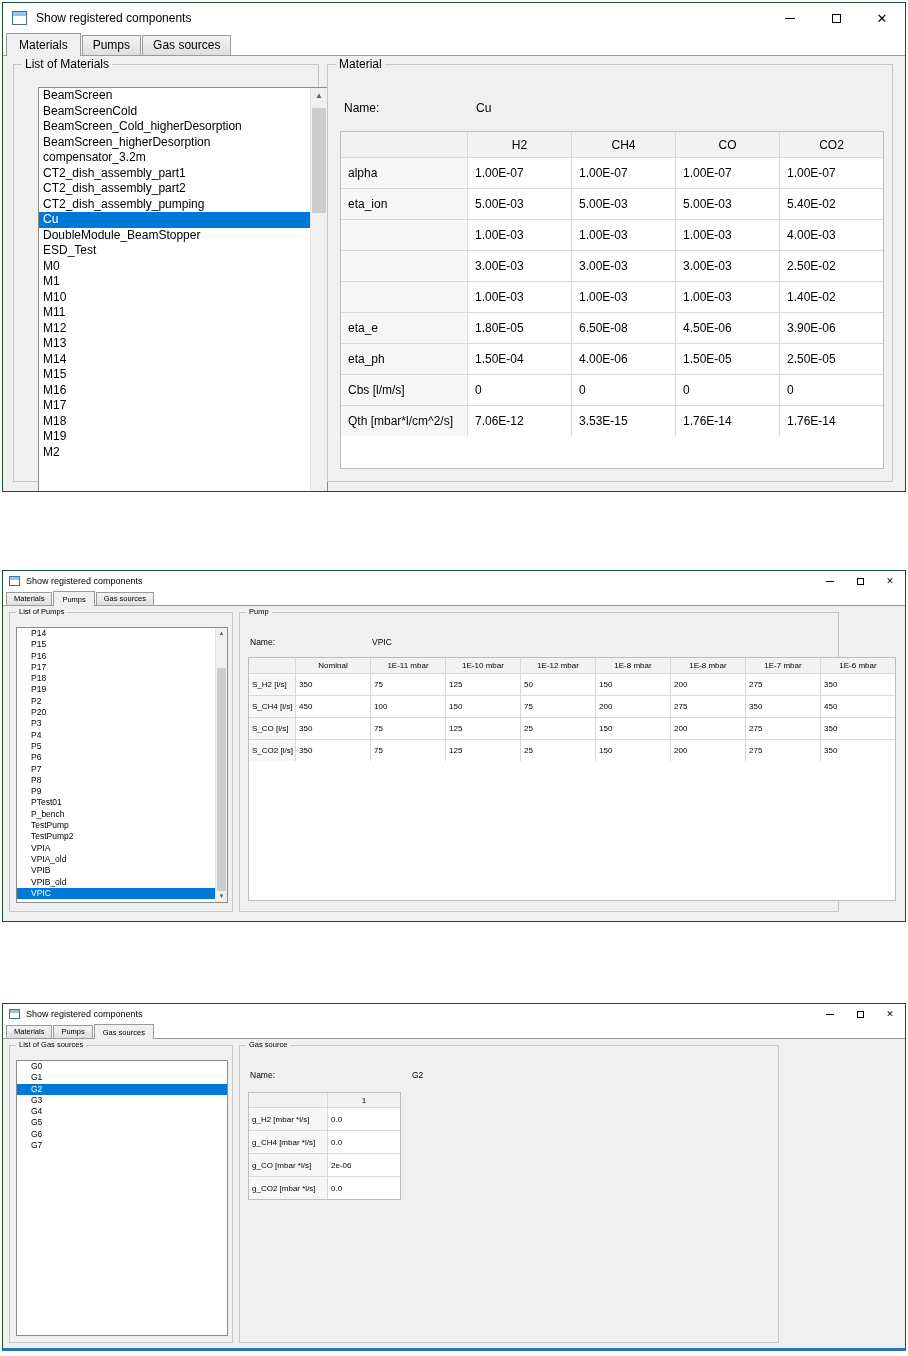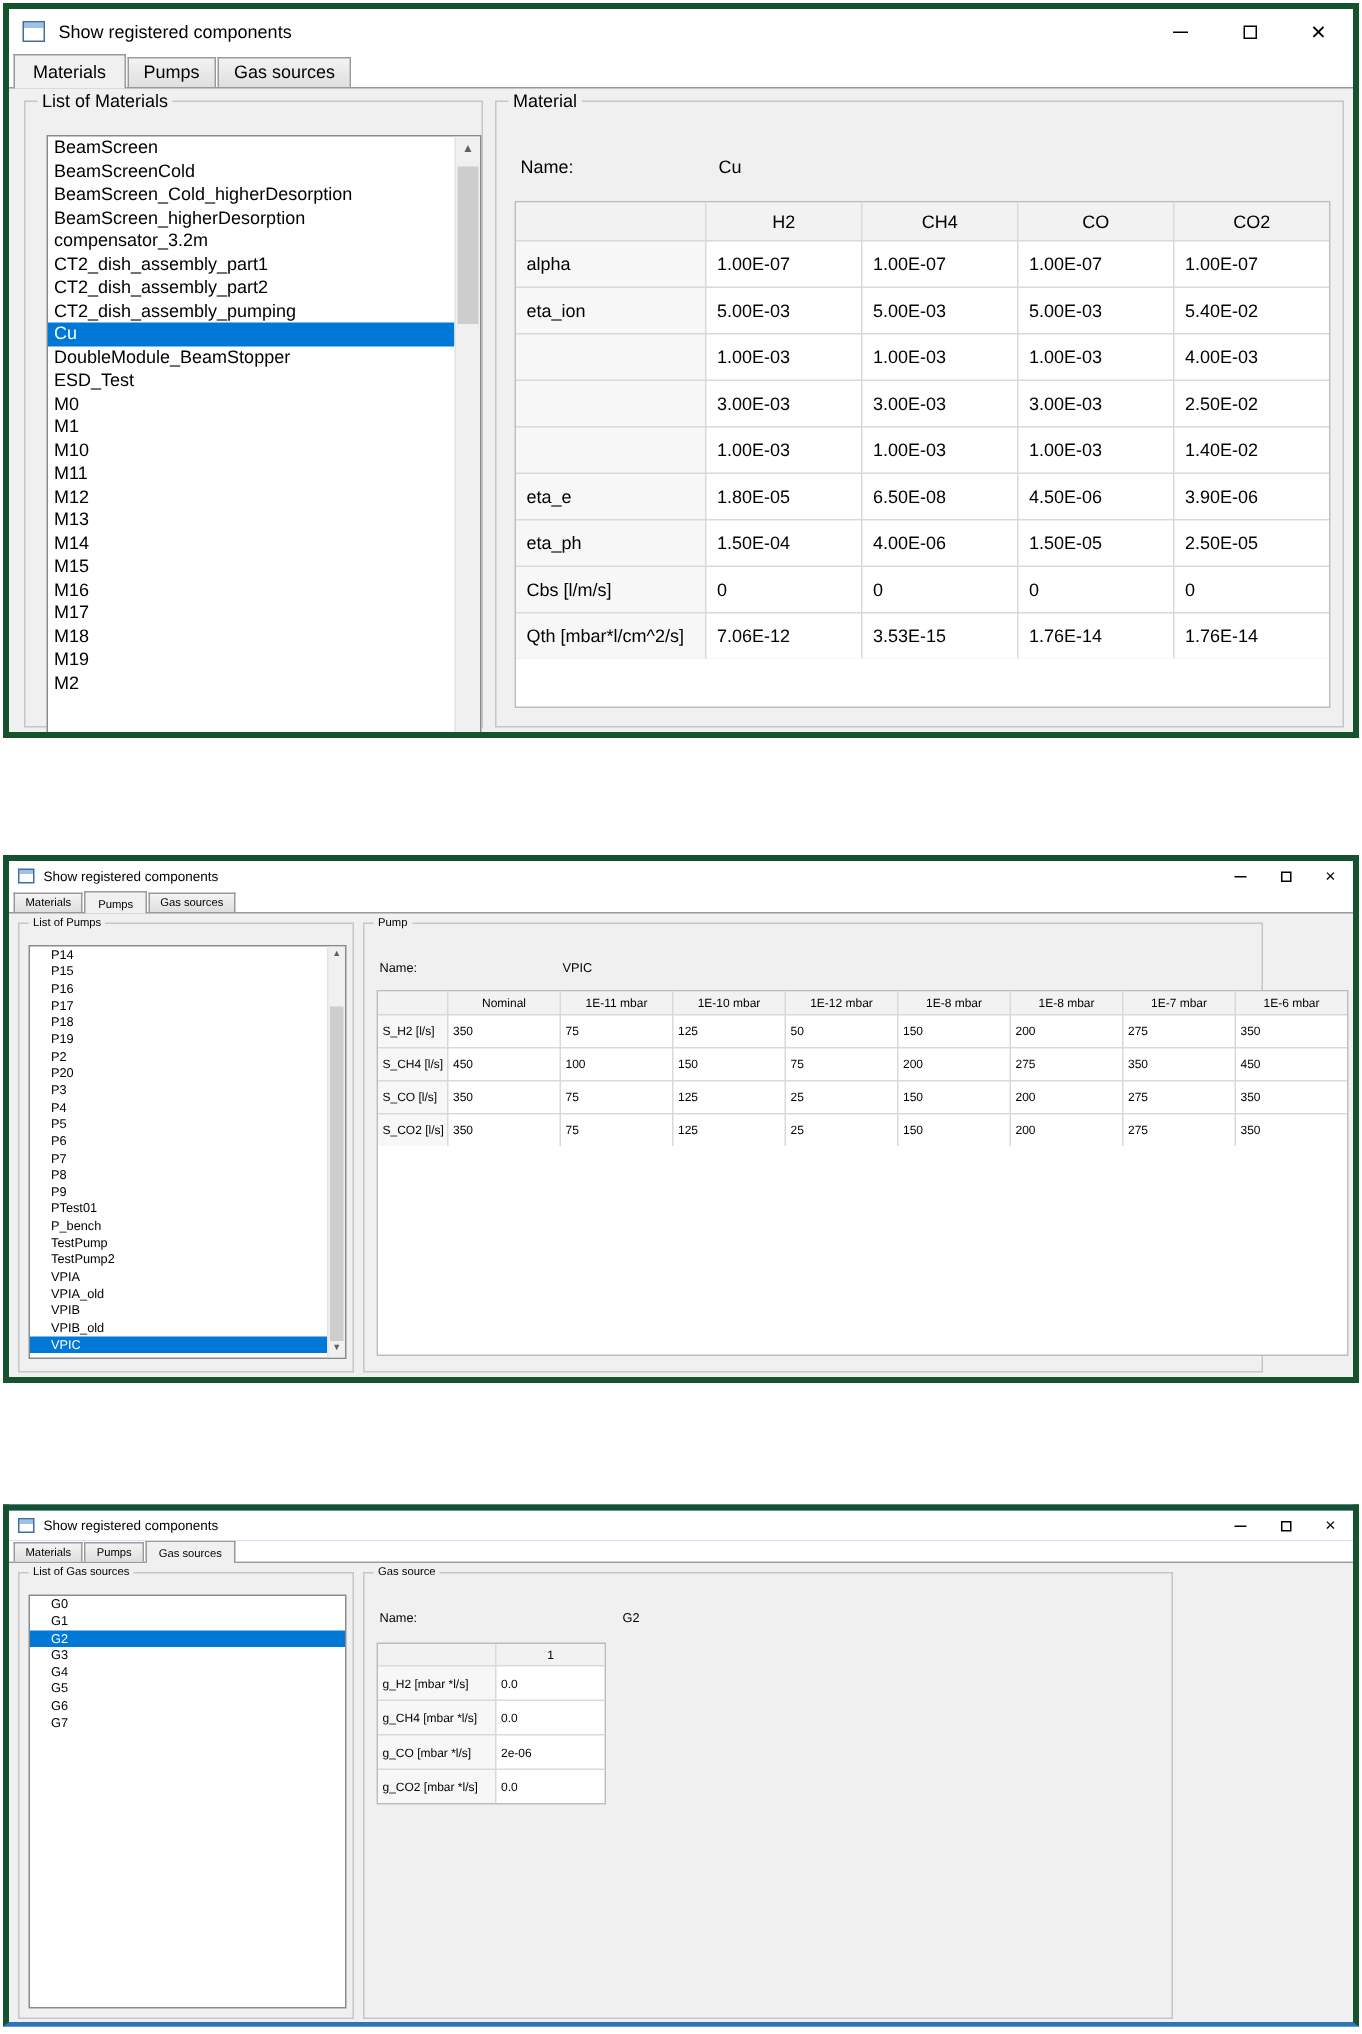--- a/index.html
+++ b/index.html
@@ -1,19 +1,19 @@
 <!DOCTYPE html>
 <html><head>
 <meta charset="utf-8">
 <style>
   html,body{margin:0;padding:0}
   body{width:908px;height:1356px;position:relative;background:#fff;
        font-family:"Liberation Sans",sans-serif;color:#000}
   *{box-sizing:border-box}
-  .win{position:absolute;background:#3b82f6;border:4px solid #14532d;overflow:hidden}
+  .win{position:absolute;background:#4d7c0f;border:1px solid #14532d;overflow:hidden}
   #w1{left:2px;top:2px;width:904px;height:490px}
   #w2{left:2px;top:570px;width:904px;height:352px}
   #w3{left:2px;top:1003px;width:904px;height:348px;border-bottom:3px solid #2e75b6}
 
   
   .tb{position:absolute;left:0;top:0;right:0;background:#fff;display:flex;align-items:center;z-index:4}
   #w1 .tb{height:30px}
   .win-sm .tb{height:20px}
   .tb-ic{flex:none;background:linear-gradient(#9cc3e5 0 4px,#fff 4px);border:1px solid #3f6f9f}
   #w1 .tb-ic{width:15px;height:14px;margin-left:9px}
@@ -117,21 +117,21 @@
   </div>
   <div class="tabs">
     <span class="tab on">Materials</span>
     <span class="tab">Pumps</span>
     <span class="tab">Gas sources</span>
   </div>
   <div class="pane">
 
     <div class="grp" style="left:10px;top:8px;width:306px;height:418px">
       <span class="grp-lbl">List of Materials</span>
-      <div class="lst" style="left:14px;top:22px;width:290px;height:470px">
+      <div class="lst" style="left:24px;top:22px;width:290px;height:470px">
         <div class="li">BeamScreen</div>
         <div class="li">BeamScreenCold</div>
         <div class="li">BeamScreen_Cold_higherDesorption</div>
         <div class="li">BeamScreen_higherDesorption</div>
         <div class="li">compensator_3.2m</div>
         <div class="li">CT2_dish_assembly_part1</div>
         <div class="li">CT2_dish_assembly_part2</div>
         <div class="li">CT2_dish_assembly_pumping</div>
         <div class="li sel">Cu</div>
         <div class="li">DoubleModule_BeamStopper</div>

